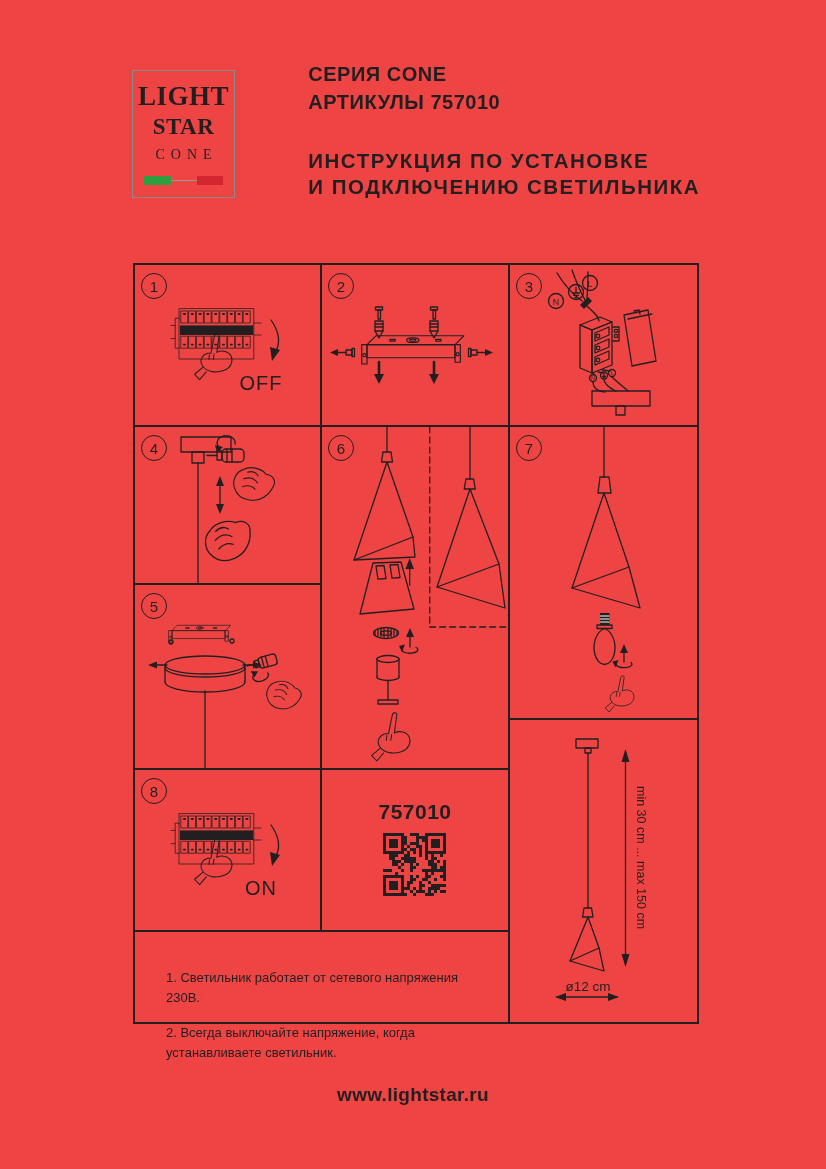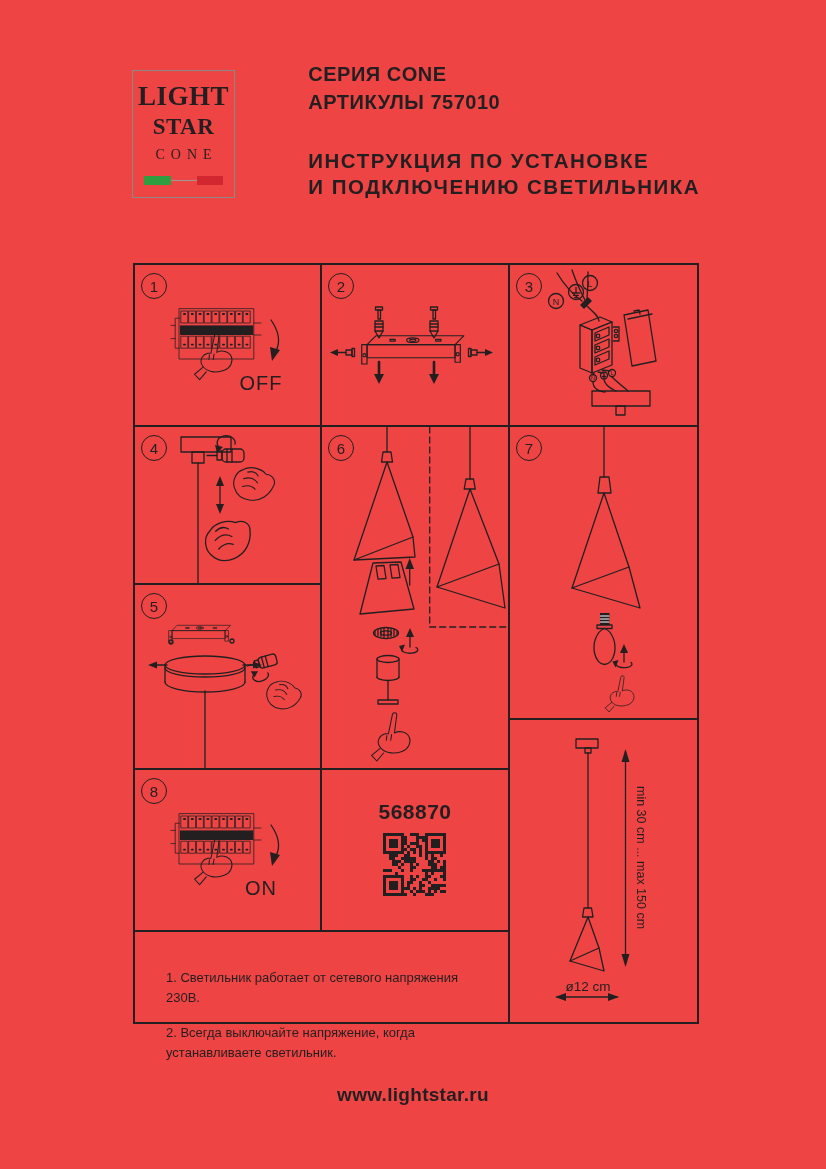--- a/index.html
+++ b/index.html
@@ -394,21 +394,21 @@
       </g>
       <g>
         <path d="M136,55 Q148,72 141,86"></path>
         <polygon class="fill" points="135,82 145,85 137,96"></polygon>
       </g>
     </svg>
     <div class="caption" style="left:90px;top:107px;width:72px;text-align:center;">ON</div>
   </div>
 
   <div class="panel" style="left:322px;top:770px;width:186px;height:160px;">
-    <div class="article-num">568870</div>
+    <div class="article-num">757010</div>
     <svg width="63" height="63" viewBox="0 0 63 63" style="position:absolute;left:61px;top:63px;">
         <rect x="0" y="0" width="3" height="3" style="fill:#231f20;stroke:none"></rect>
         <rect x="3" y="0" width="3" height="3" style="fill:#231f20;stroke:none"></rect>
         <rect x="6" y="0" width="3" height="3" style="fill:#231f20;stroke:none"></rect>
         <rect x="9" y="0" width="3" height="3" style="fill:#231f20;stroke:none"></rect>
         <rect x="12" y="0" width="3" height="3" style="fill:#231f20;stroke:none"></rect>
         <rect x="15" y="0" width="3" height="3" style="fill:#231f20;stroke:none"></rect>
         <rect x="18" y="0" width="3" height="3" style="fill:#231f20;stroke:none"></rect>
         <rect x="27" y="0" width="3" height="3" style="fill:#231f20;stroke:none"></rect>
         <rect x="30" y="0" width="3" height="3" style="fill:#231f20;stroke:none"></rect>

